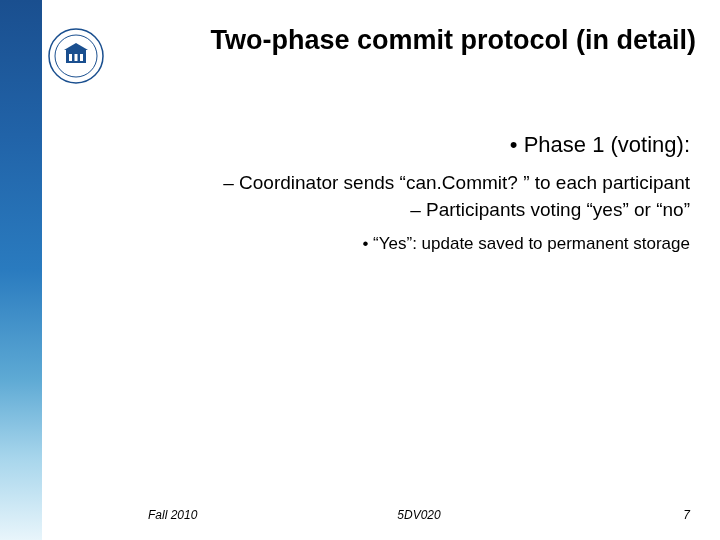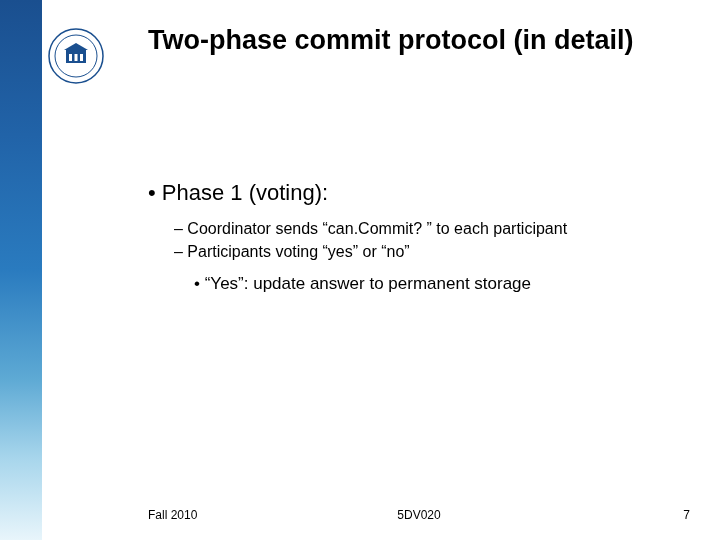--- a/index.html
+++ b/index.html
@@ -1,46 +1,46 @@
 <!DOCTYPE html>
 <html><head>
 <meta charset="utf-8">
 <style>
   * { margin: 0; padding: 0; box-sizing: border-box; }
   html, body { width: 720px; height: 540px; font-family: Verdana, Geneva, sans-serif; background: #fff; overflow: hidden; }
-  .slide { position: relative; width: 720px; height: 540px; background: #fff; }
+  .slide { position: relative; width: 720px; height: 540px; background: #fff; text-align: right; }
   .sidebar {
     position: absolute; left: 0; top: 0; width: 42px; height: 540px;
     background: linear-gradient(to bottom, #1a4f8f 0%, #2163a8 25%, #2a7bbf 50%, #5da9d4 70%, #a8d6ec 85%, #e8f5fb 100%);
   }
   .logo {
     position: absolute; left: 48px; top: 28px; width: 56px; height: 56px;
   }
   .logo svg { width: 56px; height: 56px; }
   .title {
     position: absolute; left: 148px; top: 24px; right: 24px;
     font-size: 27px; font-weight: bold; color: #000; line-height: 1.2;
   }
   .body {
     position: absolute; left: 148px; top: 130px; right: 30px;
     font-size: 22px; color: #000; line-height: 1.35;
   }
-  ul.bullet { list-style: none; margin-top: 48px; }
+  ul.bullet { list-style: none; }
   ul.bullet > li::before { content: "• "; }
   ul.bullet > li { margin-bottom: 6px; }
-  ul.dash { list-style: none; margin-left: 26px; margin-top: 10px; font-size: 16px; }
+  ul.dash { list-style: none; margin-left: 26px; margin-top: 10px; font-size: 19px; }
   ul.dash > li { text-indent: -16px; padding-left: 16px; margin-bottom: 2px; }
   ul.dash > li::before { content: "– "; }
   ul.sub { list-style: none; margin-left: 46px; margin-top: 10px; font-size: 17px; }
   ul.sub > li::before { content: "• "; }
   ul.sub > li { margin-bottom: 2px; }
   .footer {
     position: absolute; left: 148px; right: 30px; bottom: 18px;
     font-size: 12px; color: #000;
-    display: flex; justify-content: space-between; align-items: baseline;
+    display: flex; justify-content: space-between; align-items: baseline; font-style: italic;
   }
   .footer .center { position: absolute; left: 50%; transform: translateX(-50%); }
 </style>
 </head>
 <body>
 
 <div class="slide">
   <div class="sidebar"></div>
 
   <div class="logo">
@@ -59,21 +59,21 @@
 
   <div class="body">
     <ul class="bullet">
       <li>
         <span>Phase 1 (voting):</span>
         <ul class="dash">
           <li>Coordinator sends “can.Commit? ” to each participant</li>
           <li>Participants voting “yes” or “no”</li>
         </ul>
         <ul class="sub">
-          <li>“Yes”: update answer to permanent storage</li>
+          <li>“Yes”: update saved to permanent storage</li>
         </ul>
       </li>
     </ul>
   </div>
 
   <div class="footer">
     <span>Fall 2010</span>
     <span class="center">5DV020</span>
     <span>7</span>
   </div>

